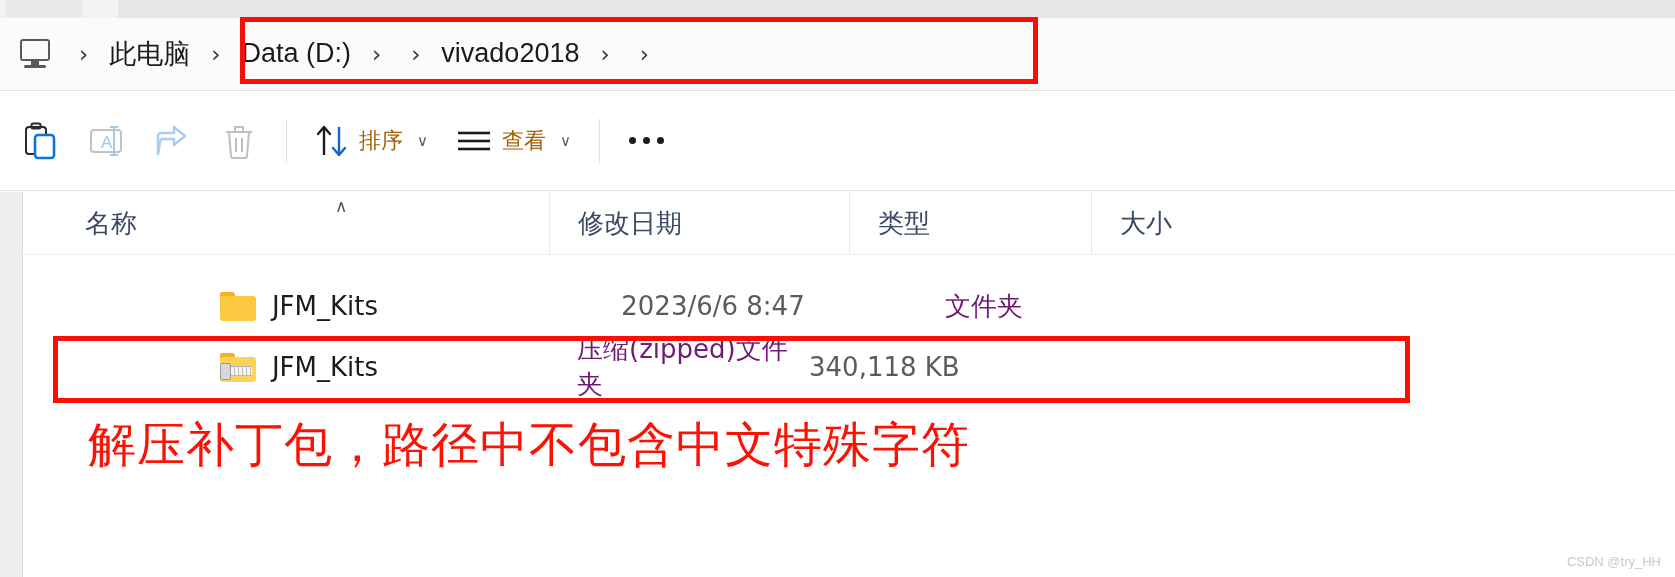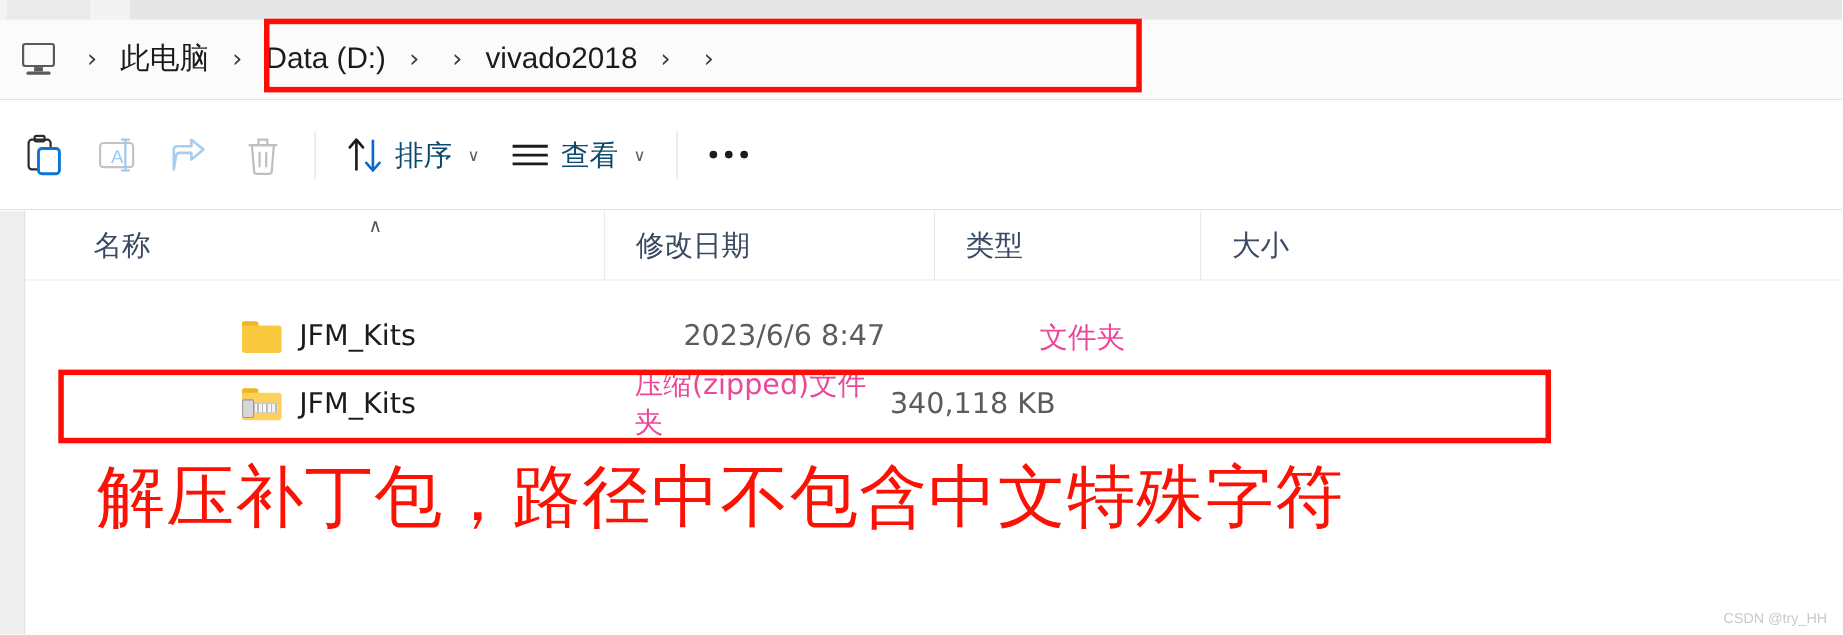--- a/index.html
+++ b/index.html
@@ -118,23 +118,23 @@
     position: relative;
   }
   .tbtn-wide {
     height: 60px;
     display: flex; align-items: center; justify-content: center;
     border-radius: 6px;
     padding: 0 14px;
     gap: 10px;
   }
   .tb-label {
-    font-size: 26px;
-    color: #0c4a6e;
-    font-family: Liberation Sans, sans-serif;
+    font-size: 22px;
+    color: #a16207;
+    font-family: Liberation Serif, serif;
     line-height: 1;
   }
   .caret {
     font-size: 15px; color: #5b5b5b; margin-left: 4px;
     font-family: "DejaVu Sans", sans-serif;
   }
   .tsep {
     width: 1px; height: 44px; background: #e0e0e0; margin: 0 14px;
   }
   .dots {
@@ -195,21 +195,21 @@
   .cell {
     font-size: 26px;
     color: #1b1b1b;
     font-family: "DejaVu Sans", "Liberation Sans", sans-serif;
     display: flex; align-items: center;
     box-sizing: border-box;
     justify-content: center;
   }
   .cell-name { width: 526px; padding-left: 26px; gap: 16px; }
   .cell-date { width: 300px; padding-left: 28px; color: #5c5c5c; }
-  .cell-type { width: 242px; padding-left: 28px; color: #ec4899; }
+  .cell-type { width: 242px; padding-left: 28px; color: #701a75; }
   .cell-size { width: 182px; padding-left: 18px; color: #5c5c5c; justify-content: flex-start;}
 
   
   .ficon { width: 36px; height: 29px; position: relative; flex: none; }
   .ficon .tabtop {
     position: absolute; left: 0; top: 0;
     width: 15px; height: 6px;
     background: #f0b323; border-radius: 2px 3px 0 0;
   }
   .ficon .body {
@@ -241,21 +241,21 @@
     width: 1357px; height: 67px;
     border: 5px solid #fc0d05;
     box-sizing: border-box;
     pointer-events: none;
   }
 
   
   .annot {
     position: absolute;
     left: 88px; top: 418px;
-    font-size: 62px;
+    font-size: 48px;
     line-height: 1.1;
     color: #fc1205;
     font-family: "DejaVu Sans", "Liberation Sans", sans-serif;
     white-space: nowrap;
     letter-spacing: 1px;
   }
 
   
   .watermark {
     position: absolute;

